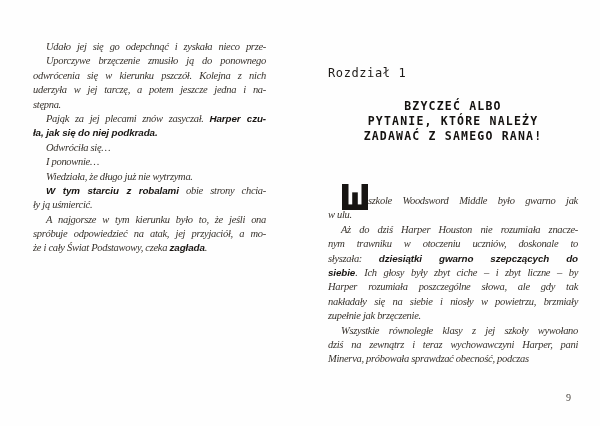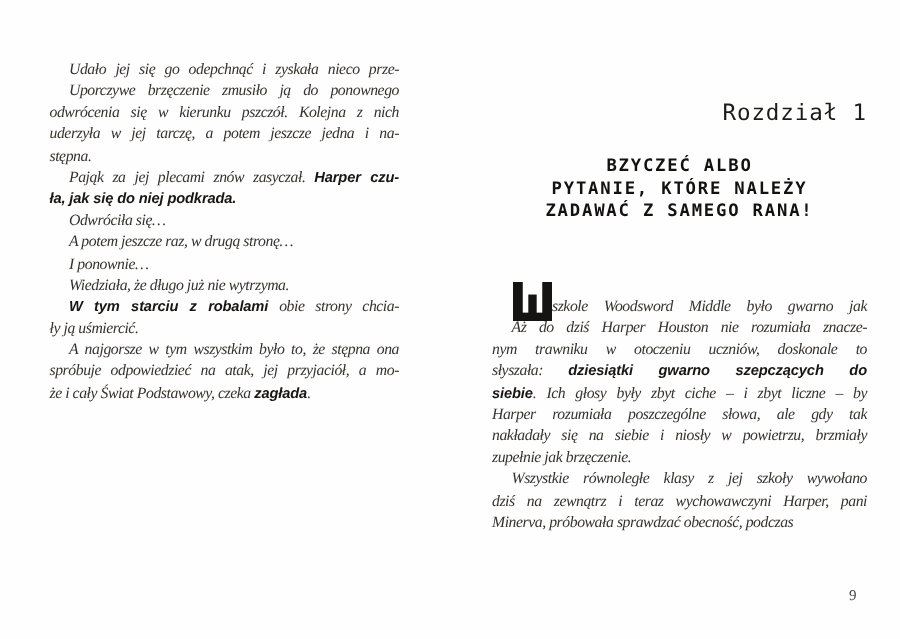--- a/index.html
+++ b/index.html
@@ -40,23 +40,23 @@
   
   .left-page-text {
     position:absolute; left:33px; top:40px; width:233px;
   }
   
   .right-page {
     position:absolute; left:328px; top:66px; width:250px;
   }
   .chapter-label {
     font-family:"DejaVu Sans Mono", monospace;
-    font-size:15px;
+    font-size:12px;
     letter-spacing:0.6px;
-    text-align:right;
+    text-align:left;
     color:#1d1a17;
   }
   .chapter-title { margin-top:19px; }
   .title-line {
     font-family:"DejaVu Sans Mono", monospace;
     font-weight:700;
     font-size:11.5px;
     line-height:15px;
     letter-spacing:1.2px;
     text-align:center;
@@ -86,26 +86,25 @@
 
   <div class="left-page-text text-block" id="left-lines">
       <div class="text-line jl ind"><span class="seg">Udało jej się go odepchnąć i zyskała nieco prze-</span></div>
       <div class="text-line jl ind"><span class="seg">Uporczywe brzęczenie zmusiło ją do ponownego</span></div>
       <div class="text-line jl"><span class="seg">odwrócenia się w kierunku pszczół. Kolejna z nich</span></div>
       <div class="text-line jl"><span class="seg">uderzyła w jej tarczę, a potem jeszcze jedna i na-</span></div>
       <div class="text-line ll"><span class="seg">stępna.</span></div>
       <div class="text-line jl ind"><span class="seg">Pająk za jej plecami znów zasyczał. </span><span class="bold-seg">Harper czu-</span></div>
       <div class="text-line ll"><span class="bold-seg">ła, jak się do niej podkrada.</span></div>
       <div class="text-line ll ind"><span class="seg">Odwróciła się…</span></div>
-      <div class="text-line ll ind"><span class="seg">A potem jeszcze raz, w drugą stronę…</span></div>
       <div class="text-line ll ind"><span class="seg">I ponownie…</span></div>
       <div class="text-line ll ind"><span class="seg">Wiedziała, że długo już nie wytrzyma.</span></div>
       <div class="text-line jl ind"><span class="bold-seg">W tym starciu z robalami</span><span class="seg"> obie strony chcia-</span></div>
       <div class="text-line ll"><span class="seg">ły ją uśmiercić.</span></div>
-      <div class="text-line jl ind"><span class="seg">A najgorsze w tym wszystkim było to, że stępna ona</span></div>
+      <div class="text-line jl ind"><span class="seg">A najgorsze w tym kierunku było to, że jeśli ona</span></div>
       <div class="text-line jl"><span class="seg">spróbuje odpowiedzieć na atak, jej przyjaciół, a mo-</span></div>
       <div class="text-line ll"><span class="seg">że i cały Świat Podstawowy, czeka </span><span class="bold-seg">zagłada</span><span class="seg">.</span></div>
     </div>
 
   <div class="right-page">
 
     <div class="chapter-label">Rozdział 1</div>
 
     <div class="chapter-title">
       <div class="title-line">BZYCZEĆ ALBO</div>
@@ -115,20 +114,21 @@
 
     <div class="rp-body text-block" id="right-lines">
 
       <svg class="dropcap" viewBox="0 0 28 28" aria-hidden="true">
         <rect x="0" y="0" width="7" height="28"></rect>
         <rect x="21" y="0" width="7" height="28"></rect>
         <rect x="11" y="9" width="6" height="19"></rect>
         <rect x="0" y="22" width="28" height="6"></rect>
       </svg>
     <div class="text-line jl dc-line"><span class="seg">szkole Woodsword Middle było gwarno jak</span></div>
+        <div class="text-line ll"><span class="seg">w ulu.</span></div>
         <div class="text-line jl ind"><span class="seg">Aż do dziś Harper Houston nie rozumiała znacze-</span></div>
         <div class="text-line jl"><span class="seg">nym trawniku w otoczeniu uczniów, doskonale to</span></div>
         <div class="text-line jl"><span class="seg">słyszała: </span><span class="bold-seg">dziesiątki gwarno szepczących do</span></div>
         <div class="text-line jl"><span class="bold-seg">siebie</span><span class="seg">. Ich głosy były zbyt ciche – i zbyt liczne – by</span></div>
         <div class="text-line jl"><span class="seg">Harper rozumiała poszczególne słowa, ale gdy tak</span></div>
         <div class="text-line jl"><span class="seg">nakładały się na siebie i niosły w powietrzu, brzmiały</span></div>
         <div class="text-line ll"><span class="seg">zupełnie jak brzęczenie.</span></div>
         <div class="text-line jl ind"><span class="seg">Wszystkie równoległe klasy z jej szkoły wywołano</span></div>
         <div class="text-line jl"><span class="seg">dziś na zewnątrz i teraz wychowawczyni Harper, pani</span></div>
         <div class="text-line ll"><span class="seg">Minerva, próbowała sprawdzać obecność, podczas</span></div>

